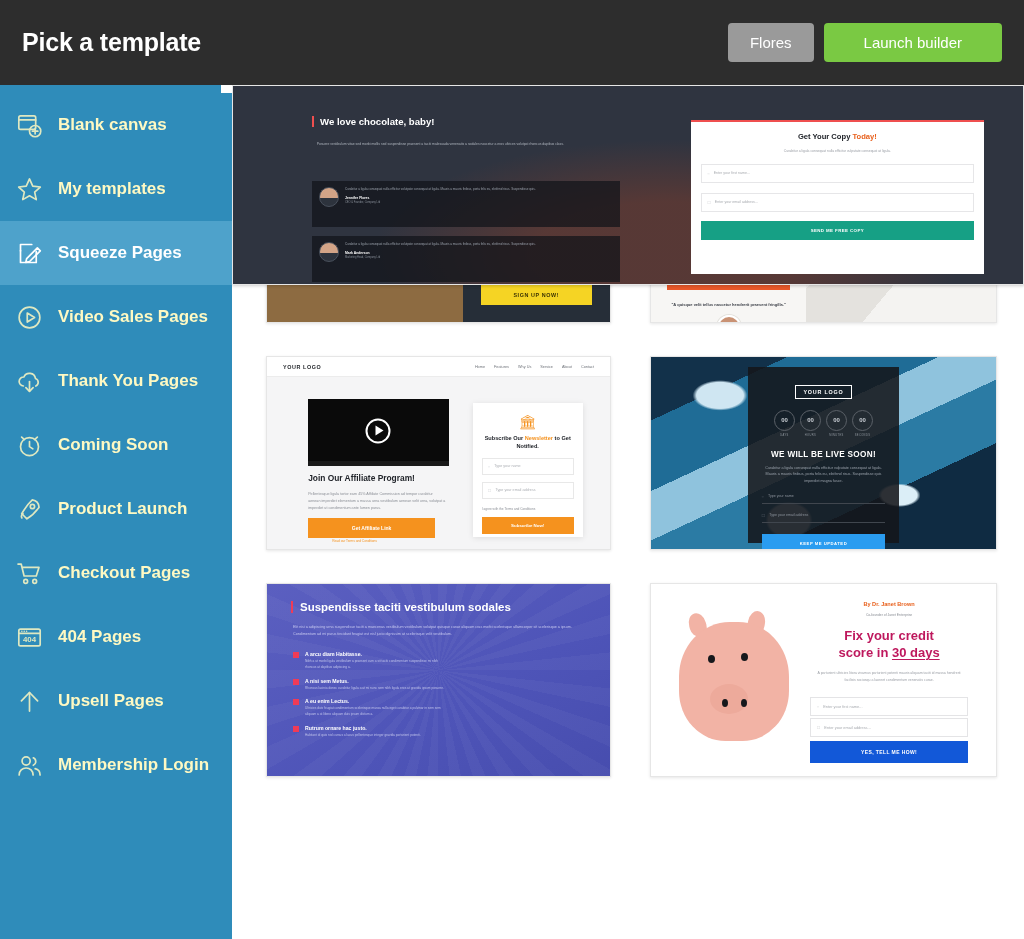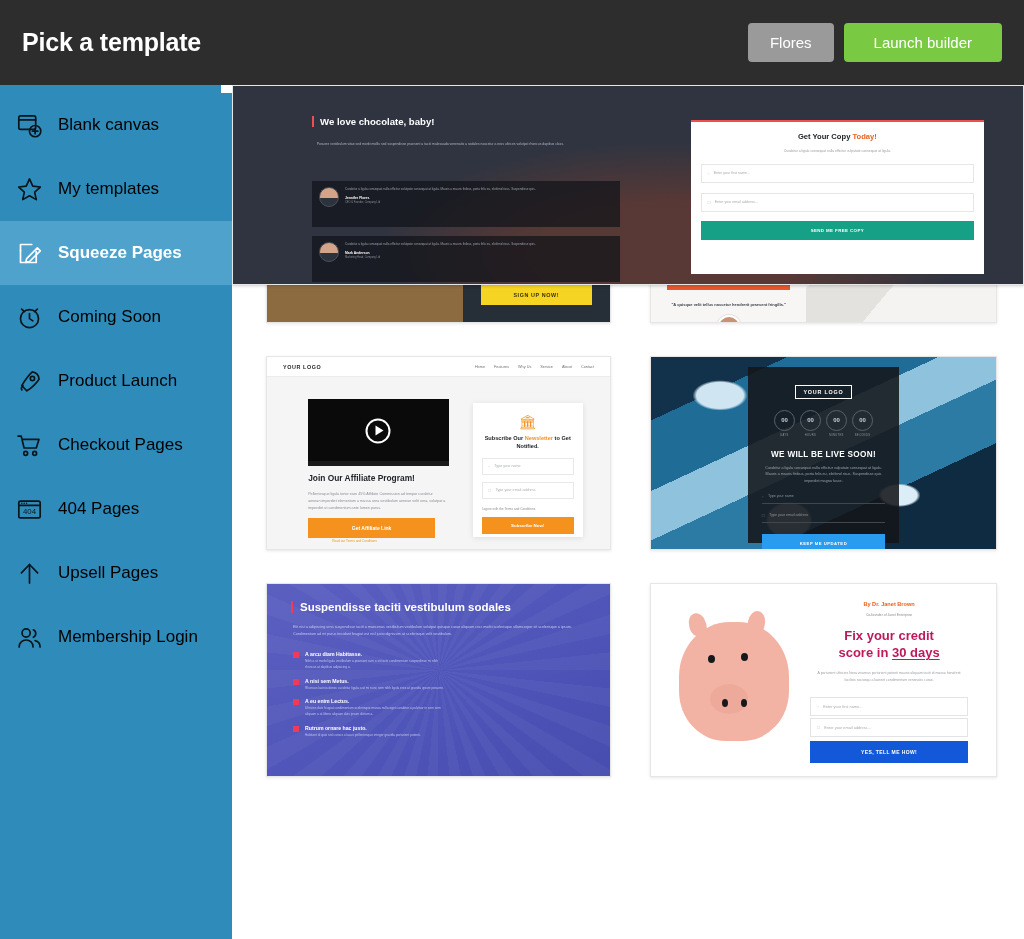--- a/index.html
+++ b/index.html
@@ -19,35 +19,35 @@
   .header-title {
     color: #ffffff; font-size: 25px; font-weight: bold;
     letter-spacing: -0.2px;
   }
   .header-actions { display: flex; align-items: center; gap: 10px; }
   .btn {
     border: none; cursor: pointer; color: #fff; font-size: 15px;
     border-radius: 4px; font-family: "Liberation Sans", sans-serif;
   }
   .btn-cancel { background: #9a9a9a; padding: 11px 22px; }
-  .btn-launch { background: #7ac943; padding: 11px 30px; }
+  .btn-launch { background: #7ac943; padding: 11px 40px; }
 
   
   .sidebar {
     position: absolute; left: 0; top: 85px; width: 232px; height: 854px;
     background: #2f8cba;
   }
   .sidebar-notch {
     position: absolute; left: 221px; top: 85px; width: 11px; height: 8px;
     background: #ffffff;
   }
   .sidebar-list { list-style: none; padding-top: 8px; }
   .sidebar-item {
     display: flex; align-items: center; height: 64px; padding-left: 14px;
-    color: #000000; font-size: 17px; cursor: pointer; gap: 14px;
+    color: #fef9c3; font-size: 17px; cursor: pointer; gap: 14px; font-weight: bold;
   }
   .sidebar-item.active {
     background: #4ea2cb; color: #ffffff; font-weight: bold;
   }
   .sidebar-item .ico {
     width: 30px; height: 30px; flex: 0 0 30px;
     display: flex; align-items: center; justify-content: center;
     opacity: .85;
   }
   .sidebar-item .ico svg { width: 27px; height: 27px; }
@@ -456,20 +456,39 @@
         </li>
         <li class="sidebar-item active">
           <span class="ico">
             <svg viewBox="0 0 24 24">
               <path d="M4 9.5V20h14V10" fill="none" stroke="currentColor" stroke-width="1.5" stroke-linecap="round" stroke-linejoin="round"></path>
               <path d="M4 9.5V4h10" fill="none" stroke="currentColor" stroke-width="1.5" stroke-linecap="round" stroke-linejoin="round"></path>
               <path d="M9.5 16.5l9.5-9.5 2.6 2.6-9.5 9.5-3.4.8z" fill="none" stroke="currentColor" stroke-width="1.5" stroke-linecap="round" stroke-linejoin="round"></path>
             </svg>
           </span>
           <span>Squeeze Pages</span>
+        </li>
+        <li class="sidebar-item">
+          <span class="ico">
+            <svg viewBox="0 0 24 24">
+              <circle cx="12" cy="12" r="9.2" fill="none" stroke="currentColor" stroke-width="1.5" stroke-linecap="round" stroke-linejoin="round"></circle>
+              <polygon points="10,8 16.5,12 10,16" fill="none" stroke="currentColor" stroke-width="1.5" stroke-linecap="round" stroke-linejoin="round"></polygon>
+            </svg>
+          </span>
+          <span>Video Sales Pages</span>
+        </li>
+        <li class="sidebar-item">
+          <span class="ico">
+            <svg viewBox="0 0 24 24">
+              <path d="M6.6 16a4 4 0 0 1 .4-8 5.4 5.4 0 0 1 10.3 1.3A3.6 3.6 0 0 1 17.6 16" fill="none" stroke="currentColor" stroke-width="1.5" stroke-linecap="round" stroke-linejoin="round"></path>
+              <line x1="12" y1="12" x2="12" y2="20.5" fill="none" stroke="currentColor" stroke-width="1.5" stroke-linecap="round" stroke-linejoin="round"></line>
+              <polyline points="8.8,17.4 12,20.8 15.2,17.4" fill="none" stroke="currentColor" stroke-width="1.5" stroke-linecap="round" stroke-linejoin="round"></polyline>
+            </svg>
+          </span>
+          <span>Thank You Pages</span>
         </li>
         <li class="sidebar-item">
           <span class="ico">
             <svg viewBox="0 0 24 24">
               <circle cx="12" cy="13" r="8" fill="none" stroke="currentColor" stroke-width="1.5" stroke-linecap="round" stroke-linejoin="round"></circle>
               <polyline points="12,8.5 12,13 15,15" fill="none" stroke="currentColor" stroke-width="1.5" stroke-linecap="round" stroke-linejoin="round"></polyline>
               <line x1="5" y1="4.5" x2="7.5" y2="6.7" fill="none" stroke="currentColor" stroke-width="1.5" stroke-linecap="round" stroke-linejoin="round"></line>
               <line x1="19" y1="4.5" x2="16.5" y2="6.7" fill="none" stroke="currentColor" stroke-width="1.5" stroke-linecap="round" stroke-linejoin="round"></line>
             </svg>
           </span>

